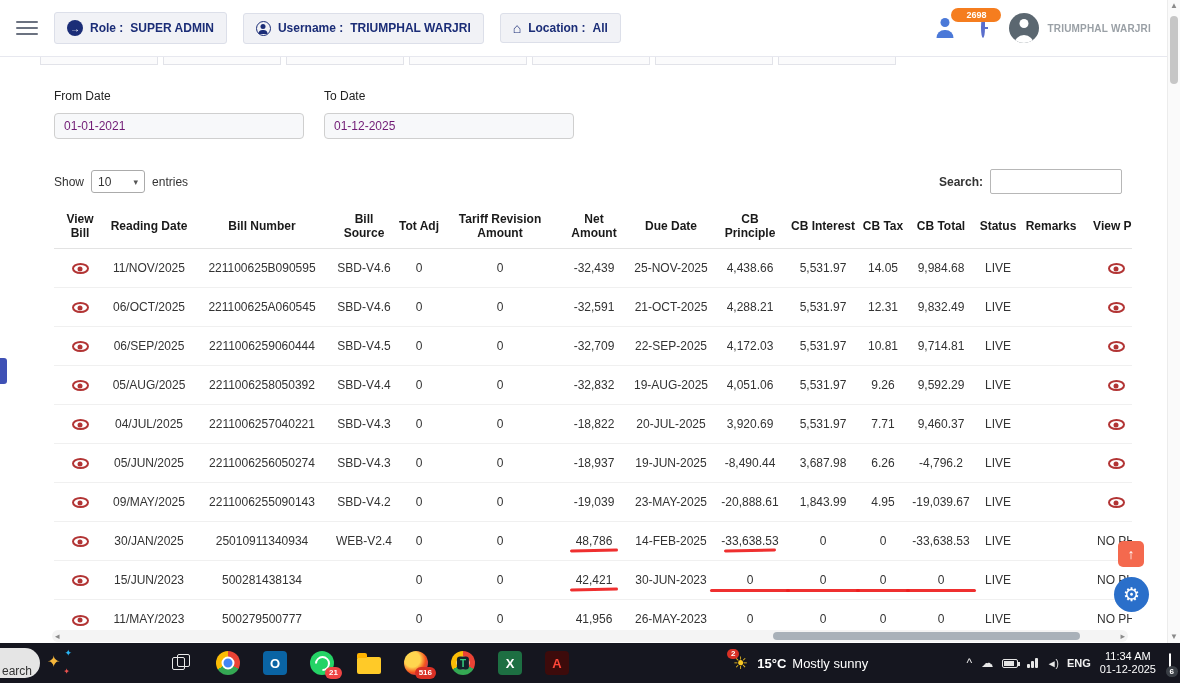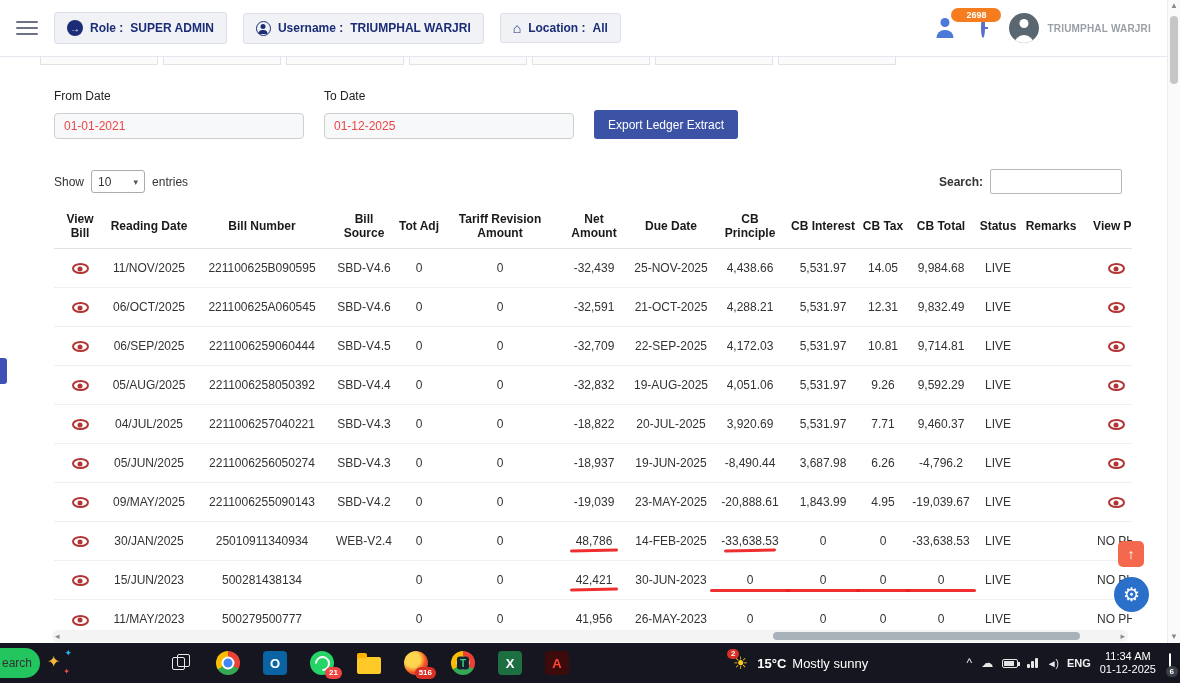--- a/index.html
+++ b/index.html
@@ -47,21 +47,21 @@
   
   .sliver{position:absolute;left:0;top:358px;width:7px;height:26px;background:#3f51b5;
     border-radius:0 3px 3px 0;z-index:4}
   .card{position:absolute;left:38px;top:57px;width:1100px;height:586px;background:#fff;overflow:hidden}
   .tabs-cut{display:flex;gap:5px;height:8px;margin-left:2px}
   .tab-stub{width:118px;border:1px solid #e2e3e9;border-top:none;background:#fbfbfc}
 
   .filters{display:flex;align-items:flex-end;gap:20px;padding:24px 16px 0}
   .fgroup label{display:block;font-size:12px;color:#222;margin-bottom:10px}
   .fgroup input{width:250px;height:26px;border:1px solid #cfcfcf;border-radius:4px;
-    background:#f7f8fa;padding:0 9px;font-size:12px;color:#ef4444}
+    background:#f7f8fa;padding:0 9px;font-size:12px;color:#701a75}
   .export{height:29px;background:#3c52a5;color:#fff;border:none;border-radius:3px;
     font-size:12px;padding:0 14px;cursor:pointer}
 
   .controls{display:flex;align-items:center;margin:30px 16px 10px;font-size:12px;color:#333}
   .pgsize{border:1px solid #ababab;border-radius:3px;width:54px;height:23px;margin:0 7px;
     display:inline-flex;align-items:center;justify-content:space-between;padding:0 6px;
     font-size:12px;color:#333;cursor:pointer;background:#fff}
   .pgsize .caret{font-size:9px;color:#555}
   .searchbox{margin-left:auto;display:flex;align-items:center;gap:7px}
   .searchbox label{font-size:12px;font-weight:bold;color:#333}
@@ -96,22 +96,22 @@
     display:flex;align-items:center;justify-content:center}
   .vscroll{position:absolute;right:0;top:0;width:13px;height:643px;background:#fafafa;
     border-left:1px solid #ececec;z-index:8;font-size:8px;color:#8a8a8a;text-align:center}
   .vthumb{position:absolute;left:2px;right:2px;top:16px;height:68px;background:#c6c6c6;border-radius:6px}
   .varrow{display:block;height:12px;line-height:12px;cursor:pointer}
   .varrow.down{position:absolute;bottom:0;left:0;right:0}
 
   
   .taskbar{position:absolute;left:0;bottom:0;width:1180px;height:40px;background:#15161f;
     color:#fff;z-index:10}
-  .tb-search{position:absolute;left:0;top:5px;width:40px;height:30px;background:#22c55e;
-    border-radius:0 15px 15px 0;color:#333;font-size:12px;display:flex;align-items:center;
+  .tb-search{position:absolute;left:0;top:5px;width:40px;height:30px;background:#e5e5e5;
+    border-radius:0 15px 15px 0;color:#333;font-size:12px;display:flex;align-items:flex-end;
     padding-left:2px;cursor:pointer}
   .copilot{position:absolute;left:46px;top:7px;width:24px;height:24px;cursor:pointer}
   .copilot .s1{position:absolute;left:1px;top:2px;font-size:16px;color:#f6b73c}
   .copilot .s2{position:absolute;right:-2px;top:-2px;font-size:9px;color:#29b6f6}
   .copilot .s3{position:absolute;right:0;bottom:-2px;font-size:8px;color:#ef5350}
   .tb-icons{position:absolute;left:168px;top:7px;display:flex;gap:21px;align-items:center}
   .ic{width:26px;height:26px;display:flex;align-items:center;justify-content:center;
     position:relative;cursor:pointer}
   .badge{position:absolute;right:-7px;bottom:-3px;background:#d93025;color:#fff;font-size:8px;
     font-weight:bold;border-radius:8px;padding:1px 4px;line-height:10px}
@@ -219,21 +219,20 @@
 
   <div class="filters">
     <div class="fgroup">
       <label>From Date</label>
       <input value="01-01-2021" style="">
     </div>
     <div class="fgroup">
       <label>To Date</label>
       <input value="01-12-2025" style="">
     </div>
-    <button class="export">Export Ledger Extract</button>
   </div>
 
   <div class="controls">
     <span>Show</span>
     <span class="pgsize">
       <span>10</span>
       <span class="caret">▾</span>
     </span>
     <span>entries</span>
     <span class="searchbox">

